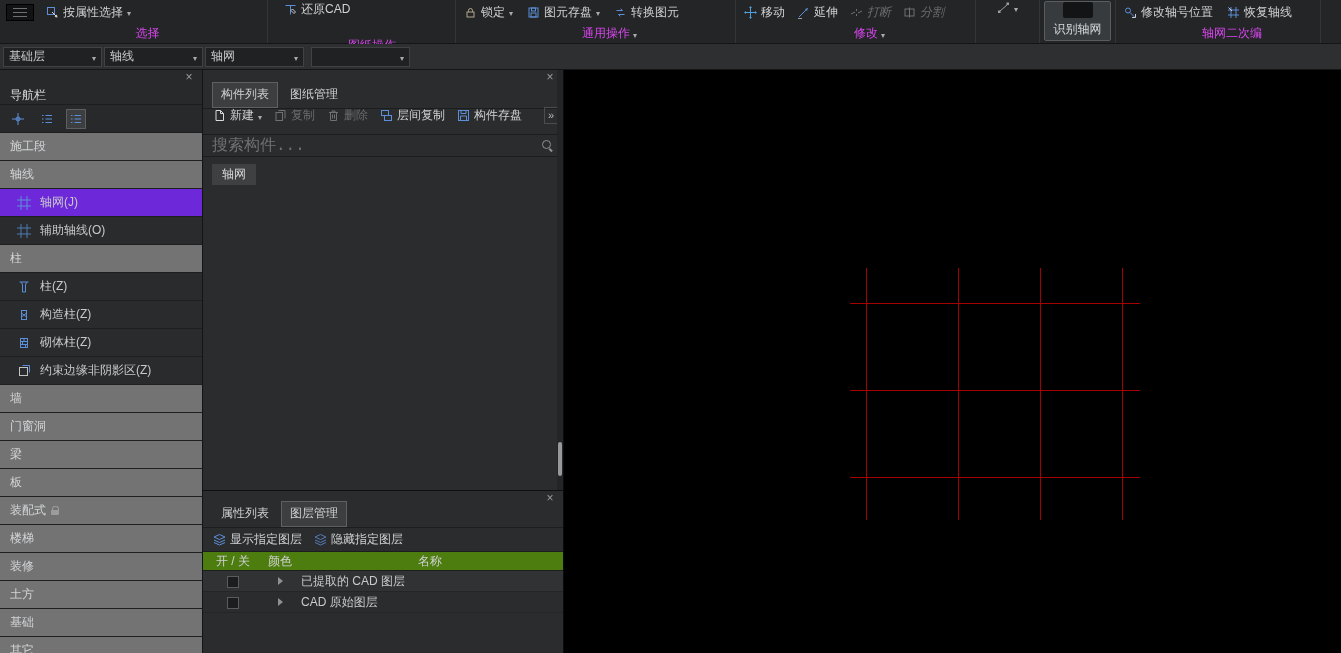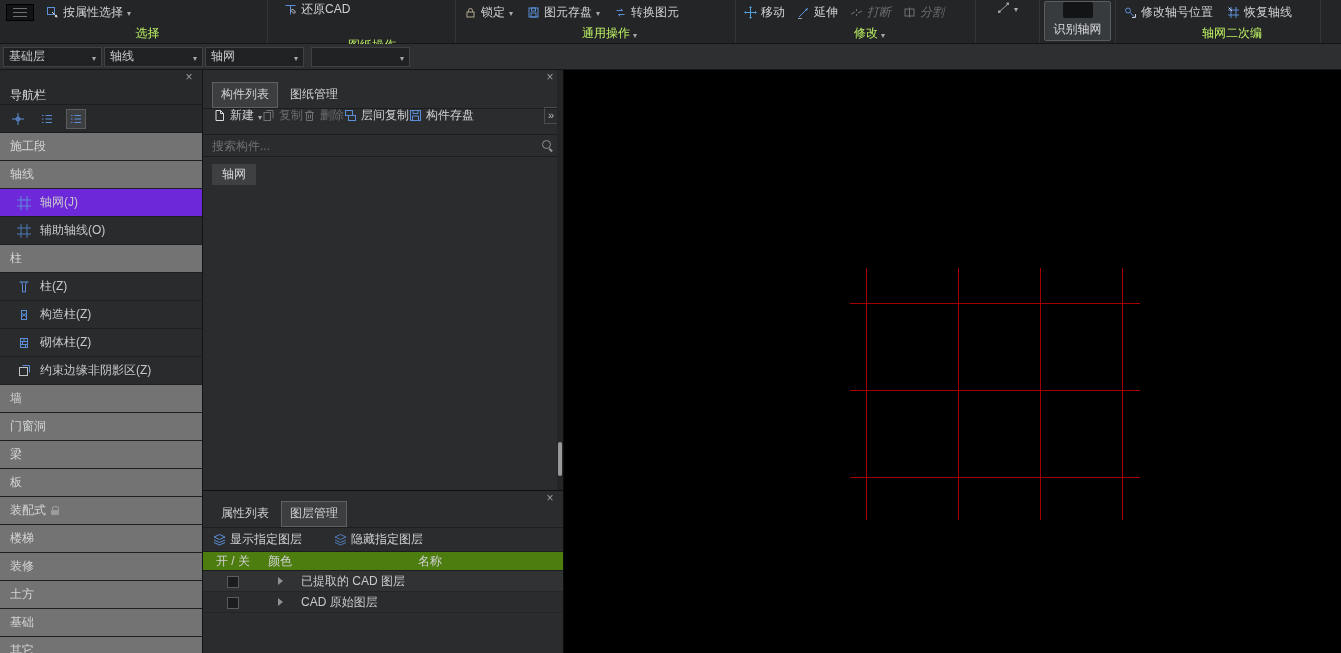--- a/index.html
+++ b/index.html
@@ -4,21 +4,21 @@
 <style>
   * { margin:0; padding:0; box-sizing:border-box; }
   html,body { width:1341px; height:653px; overflow:hidden; }
   body { font-family:"Liberation Sans","DejaVu Sans",sans-serif; font-size:12px; color:#c9cacb; background:#222426; }
   .app { position:relative; width:1341px; height:653px; background:#28292b; overflow:hidden; }
 
   
   .ribbon { position:absolute; left:0; top:0; width:100%; height:44px; background:#232527; border-bottom:1px solid #141516; display:flex; }
   .rgroup { position:relative; height:100%; border-right:1px solid #333537; display:flex; flex-direction:column; flex:none; }
   .rgroup-top { flex:1; display:flex; align-items:center; padding:0 6px; gap:10px; }
-  .rgroup-label { height:19px; display:flex; align-items:center; justify-content:center; gap:3px; color:#bef264;margin-left:28px; }
+  .rgroup-label { height:19px; display:flex; align-items:center; justify-content:center; gap:3px; color:#d946ef;margin-left:28px; }
   .rbtn { display:flex; align-items:center; gap:4px; padding:1px 2px; color:#cfd1d2; white-space:nowrap; cursor:default; }
   .rbtn.disabled { color:#6c6e70;font-style:italic; }
   .ico svg, .nico svg { display:block; }
   .caret { display:inline-block; line-height:1; }
   .caret::after { content:"▾"; font-size:8px; color:#a8aaac; }
   .g-select { width:268px; } .g-drawing { width:188px;gap:18px; } .g-common { width:280px; }
   .g-modify { width:240px; } .g-draw { width:64px;gap:36px; } .g-identify { width:76px; }
   .g-gridedit { width:205px; } .g-fill { flex:1; border-right:none; }
   .tool-square { width:28px; height:17px; background:#121315; border:1px solid #000; display:flex; align-items:center; justify-content:center; }
   .sq-lines { width:14px; height:9px; background:repeating-linear-gradient(to bottom,#6d6f72 0 1px,transparent 1px 4px); }
@@ -48,40 +48,40 @@
   .nav-item.selected { background:#6d28d9; }
   .lock-mini { position:relative; width:9px; height:10px; margin-left:5px; flex:none; }
   .lock-mini::before { content:""; position:absolute; left:1px; top:0; width:5px; height:5px; border:1px solid #9a9c9e; border-bottom:none; border-radius:3px 3px 0 0; }
   .lock-mini::after { content:""; position:absolute; left:0; top:4px; width:8px; height:5px; background:#9a9c9e; border-radius:1px; }
 
   
   .comp-panel { position:absolute; left:203px; top:70px; width:361px; height:420px; background:#2b2c2e; border-right:1px solid #0b0c0d; }
   .tabs { display:flex; gap:3px; height:24px; align-items:flex-end; padding:0 0 0 9px; border-bottom:1px solid #1c1d1f; }
   .tab { padding:3px 8px 4px; color:#cfd1d3; border:1px solid transparent; }
   .tab.active { background:#3c3e40; border:1px solid #5e6062; }
-  .comp-toolbar { height:26px; display:flex; align-items:center; padding:0 5px 12px 10px; border-bottom:1px solid #1c1d1f; }
+  .comp-toolbar { height:26px; display:flex; align-items:center; gap:12px; padding:0 5px 12px 10px; border-bottom:1px solid #1c1d1f; }
   .tbtn { display:flex; align-items:center; gap:4px; color:#ced0d2; white-space:nowrap; }
   .tbtn.disabled { color:#696b6d; }
   .more-btn { margin-left:auto; border:1px solid #4b4d4f; color:#b9bbbd; height:17px; padding:0 3px; line-height:15px; font-size:11px; }
   .more-btn::after { content:"»"; }
   .search-row { height:22px; display:flex; align-items:center; padding:0 9px; border-bottom:1px solid #1c1d1f; }
-  .search-input { flex:1; background:transparent; border:none; outline:none; color:#c9cacb; font-size:12px; font-family:Liberation Sans, sans-serif; }
+  .search-input { flex:1; background:transparent; border:none; outline:none; color:#c9cacb; font-size:16px; font-family:Liberation Mono, monospace; }
   .search-input::placeholder { color:#6e7072; }
   .search-icon { position:relative; width:13px; height:13px; flex:none; }
   .search-icon::before { content:""; position:absolute; left:1px; top:1px; width:7px; height:7px; border:1px solid #8e9092; border-radius:50%; }
   .search-icon::after { content:""; position:absolute; left:9px; top:9px; width:4px; height:2px; background:#8e9092; transform:rotate(45deg); transform-origin:0 0; }
   .comp-list { padding:7px 9px; }
   .comp-item { display:inline-block; padding:2px 10px; background:#3e4042; color:#d6d8da; }
   .vscroll { position:absolute; right:0; top:0; bottom:0; width:6px; background:#242527; }
   .vscroll-thumb { position:absolute; left:1px; top:372px; width:4px; height:34px; background:#98999b; border-radius:2px; }
 
   
   .layer-panel { position:absolute; left:203px; top:490px; width:361px; bottom:0; background:#2b2c2e; border-right:1px solid #0b0c0d; border-top:1px solid #0f1011; }
   .layer-panel .panel-strip { height:13px; }
-  .layer-toolbar { height:24px; display:flex; gap:32px; padding-left:10px; border-bottom:1px solid #1c1d1f; }
+  .layer-toolbar { height:24px; display:flex; gap:12px; padding-left:10px; border-bottom:1px solid #1c1d1f; }
   .ltable-header { height:19px; display:flex; align-items:center; background:#4d7c0f; border-bottom:1px solid #1c1d1f; color:#d1d2d4; }
   .col-onoff { width:60px; text-align:center; flex:none; }
   .col-color { width:34px; text-align:center; flex:none; display:flex; justify-content:center; }
   .col-name { flex:1; text-align:center; }
   .lrow { height:21px; display:flex; align-items:center; border-bottom:1px solid #232527; }
   .lrow.odd { background:#303234; }
   .lrow .col-name { text-align:left; padding-left:4px; color:#c9cacb; }
   .checkbox { display:inline-block; width:12px; height:12px; border:1px solid #595b5e; background:#1c1d1f; vertical-align:middle; }
   .tri-right { width:0; height:0; border-left:5px solid #8e9092; border-top:4px solid transparent; border-bottom:4px solid transparent; }
 

